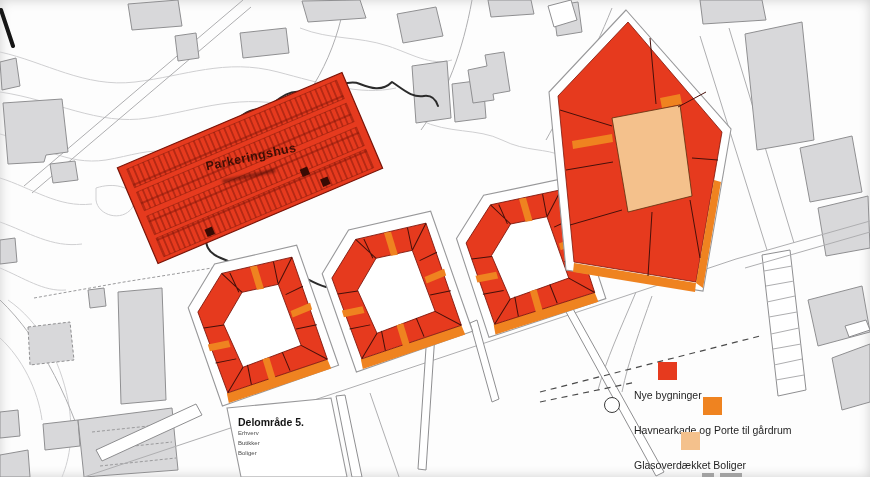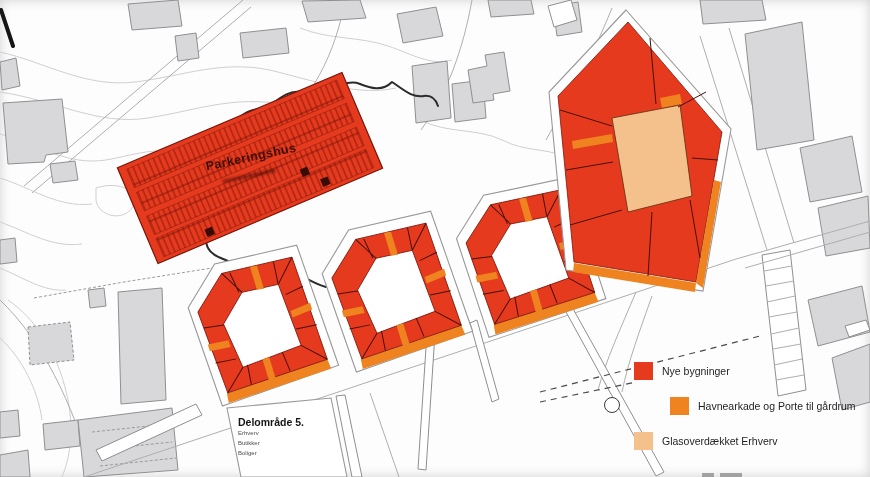--- a/index.html
+++ b/index.html
@@ -28,21 +28,21 @@
 
   
   .parking-label{position:absolute;left:176px;top:150px;width:150px;text-align:center;
     transform:rotate(-12deg);font-size:12.5px;font-weight:bold;letter-spacing:.4px;
     color:#3f0e05;}
   .parking-sub{position:absolute;left:222px;top:174px;width:54px;height:4px;
     transform:rotate(-12deg);background:rgba(70,12,6,.5);filter:blur(1px);}
   .area-box{position:absolute;left:238px;top:416px;color:var(--text-dark,#1c1c1c);}
   .area-title{font-size:10.5px;font-weight:bold;color:#151515;}
   .area-lines div{font-size:6px;color:#4c4c4c;line-height:1.5;margin-top:1px;}
-  .legend-row{position:absolute;left:634px;display:flex;align-items:center;gap:9px;}
+  .legend-row{position:absolute;left:634px;display:flex;align-items:center;gap:9px;flex-direction:column;}
   .sw{width:19px;height:18px;flex:0 0 auto;}
   .sw-red{background:var(--red,#e63a1e);}
   .sw-orange{background:var(--orange,#ef8320);}
   .sw-peach{background:var(--peach,#f4c18c);}
   .legend-label{font-size:10.5px;color:#1f1f1f;white-space:nowrap;}
   .porte-circle{position:absolute;left:604px;top:397px;width:14px;height:14px;border:1.6px solid #3a3a3a;
     border-radius:50%;background:#fff;}
   .caption-frag{position:absolute;top:473px;height:4px;background:#8e8e8e;opacity:.8;}
 </style>
 </head>
@@ -216,26 +216,26 @@
       <div>Boliger</div>
     </div>
   </div>
 
   <div class="porte-circle"></div>
 
   <div class="legend-row" style="top:362px;">
     <div class="sw sw-red"></div>
     <div class="legend-label">Nye bygninger</div>
   </div>
-  <div class="legend-row" style="top:397px;margin-left:36px;">
+  <div class="legend-row" style="top:397px;">
     <div class="sw sw-orange"></div>
     <div class="legend-label">Havnearkade og Porte til gårdrum</div>
   </div>
   <div class="legend-row" style="top:432px;">
     <div class="sw sw-peach"></div>
-    <div class="legend-label">Glasoverdækket Erhverv</div>
+    <div class="legend-label">Glasoverdækket Boliger</div>
   </div>
 
   <div class="caption-frag" style="left:702px;width:12px;"></div>
   <div class="caption-frag" style="left:720px;width:22px;"></div>
 </div>
 
 </div>
 
 </body></html>

